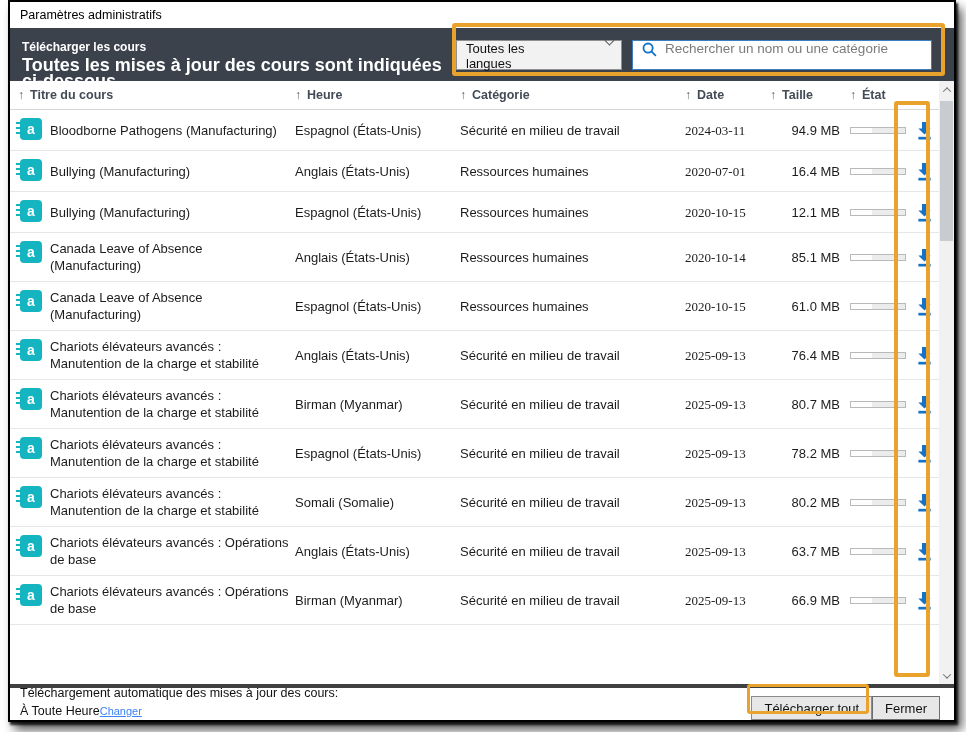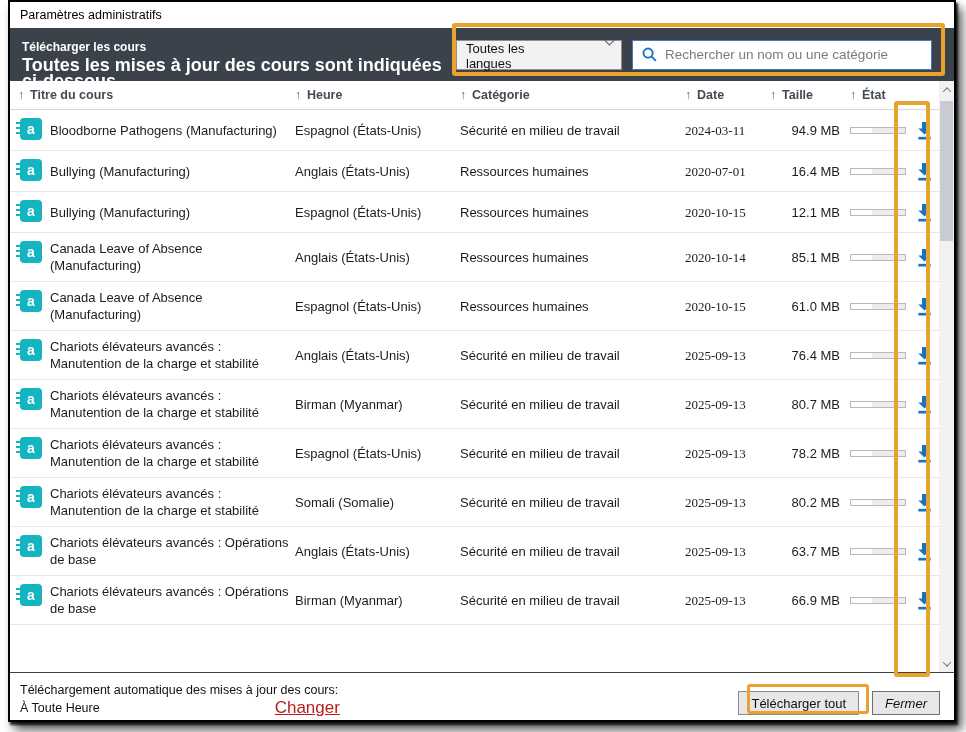--- a/index.html
+++ b/index.html
@@ -39,21 +39,21 @@
     border: 1px solid #8f8f8f; display: flex; align-items: flex-start;
     justify-content: space-between; padding: 0 8px 0 9px;
     font-size: 13px; color: #111; cursor: default; gap: 40px;
   }
   .chevron-down {
     width: 7px; height: 7px; border-right: 1px solid #555; border-bottom: 1px solid #555;
     transform: rotate(45deg); margin-top: -4px;
   }
   .searchbox {
     width: 300px; height: 30px; background: #fff;
-    border: 1px solid #3a7ec0; display: flex; align-items: center; padding: 0 8px;
+    border: 1px solid #3a7ec0; display: flex; align-items: flex-start; padding: 0 8px;
   }
   .searchbox input {
     border: none; outline: none; flex: 1; font-size: 13.5px;
     font-family: "Liberation Sans", sans-serif; color: #222; background: transparent;
   }
   .searchbox input::placeholder { color: #7b7b7b; }
   .search-icon { flex: 0 0 auto; margin-right: 7px; display: flex; }
 
   
   .table-area { position: relative; flex: 1 1 auto; overflow: hidden; }
@@ -112,34 +112,34 @@
   .sb-btn { position: absolute; left: 0; width: 15px; height: 17px; display: flex; align-items: center; justify-content: center; }
   .sb-btn.up { top: 0; }
   .sb-btn.down { bottom: 0; }
   .sb-chev { width: 6px; height: 6px; border-left: 1px solid #6f6f6f; border-top: 1px solid #6f6f6f; }
   .sb-btn.up .sb-chev { transform: rotate(45deg) translate(1px,1px); }
   .sb-btn.down .sb-chev { transform: rotate(225deg) translate(1px,1px); }
   .sb-thumb { position: absolute; left: 1px; top: 20px; width: 13px; height: 140px; background: #c8ccd0; }
 
   
   .footerbar {
-    flex: 0 0 auto; height: 48px; border-top: 1px solid #404040; background: #fff;
-    display: flex; align-items: center; justify-content: space-between;
+    flex: 0 0 auto; height: 36px; border-top: 4px solid #404040; background: #fff;
+    display: flex; align-items: flex-end; justify-content: space-between;
     padding: 4px 10px 0 10px; position: relative;
   }
   .footer-left { font-size: 12.5px; color: #111; line-height: 18px; }
   .footer-second { display: flex; }
-  .change-link { color: #b91c1c; text-decoration: underline; margin-left: 175px; cursor: pointer; font-size: 17px; }
-  .footer-buttons { display: flex; gap: 13px; margin-top: 9px; margin-right: 4px; }
+  .change-link { color: #3b82f6; text-decoration: underline; cursor: pointer; font-size: 11px; }
+  .footer-buttons { display: flex; margin-top: 9px; margin-right: 4px; }
   .btn {
     height: 24px; border: 1px solid #8a8a8a; background: #e7e7e7;
     font-family: "Liberation Sans", sans-serif; font-size: 13px; color: #111;
     padding: 0 12px; cursor: pointer;
   }
-  .btn.close { border-color: #6f6f6f; min-width: 62px; font-style: italic; }
+  .btn.close { border-color: #6f6f6f; min-width: 62px; }
 
   
   .hl { position: absolute; border: 4px solid #e9a22b; border-radius: 3px; pointer-events: none; z-index: 10; }
   .hl-controls { left: 452px; top: 23px; width: 493px; height: 53px; }
   .hl-dlcol { left: 894px; top: 101px; width: 36px; height: 576px; }
   .hl-dlall { left: 747px; top: 684px; width: 122px; height: 30px; border-width: 3px; }
 </style>
 </head>
 <body>
 

